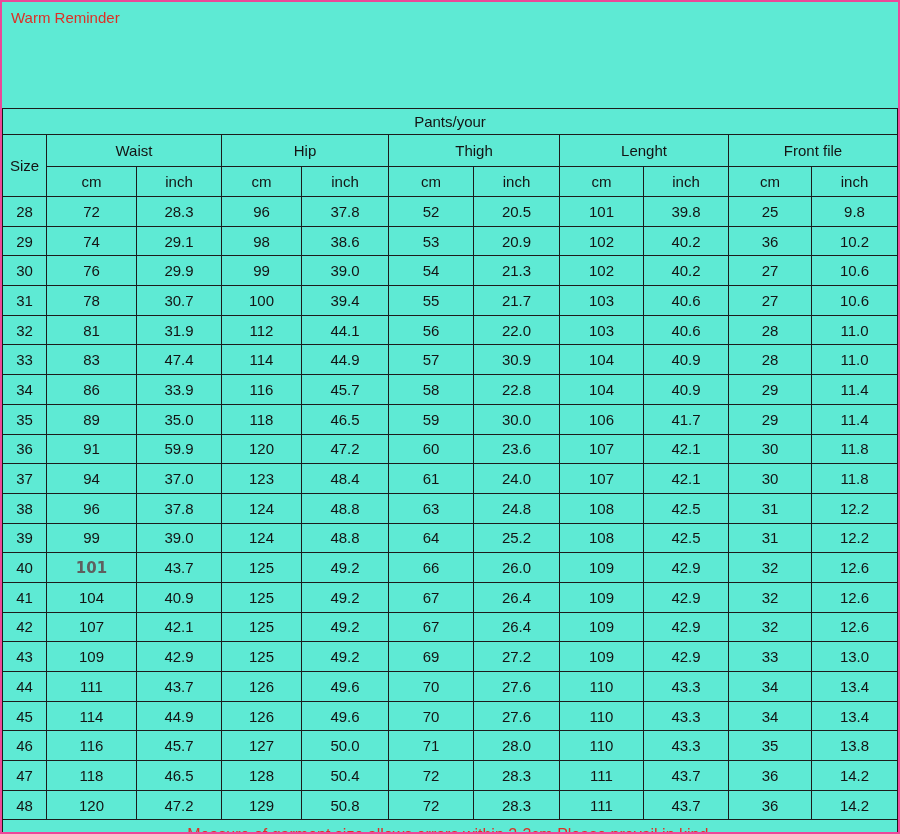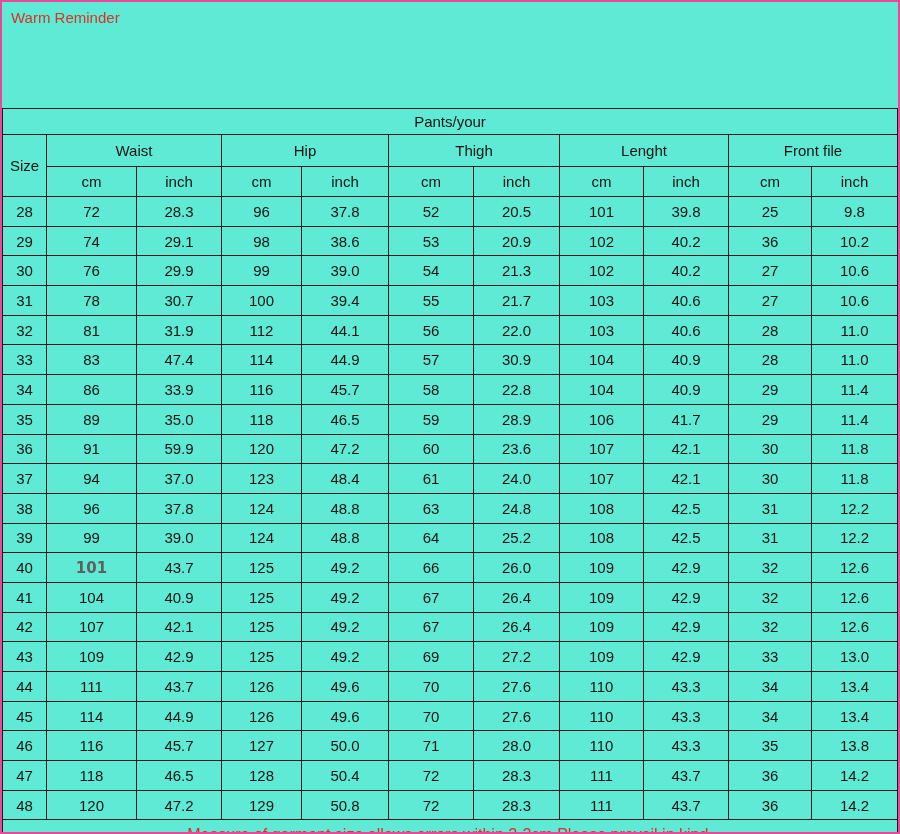--- a/index.html
+++ b/index.html
@@ -192,21 +192,21 @@
           <td>29</td>
           <td>11.4</td>
         </tr>
         <tr>
           <td>35</td>
           <td>89</td>
           <td>35.0</td>
           <td>118</td>
           <td>46.5</td>
           <td>59</td>
-          <td>28.9</td>
+          <td>30.0</td>
           <td>106</td>
           <td>41.7</td>
           <td>29</td>
           <td>11.4</td>
         </tr>
         <tr>
           <td>36</td>
           <td>91</td>
           <td>59.9</td>
           <td>120</td>

